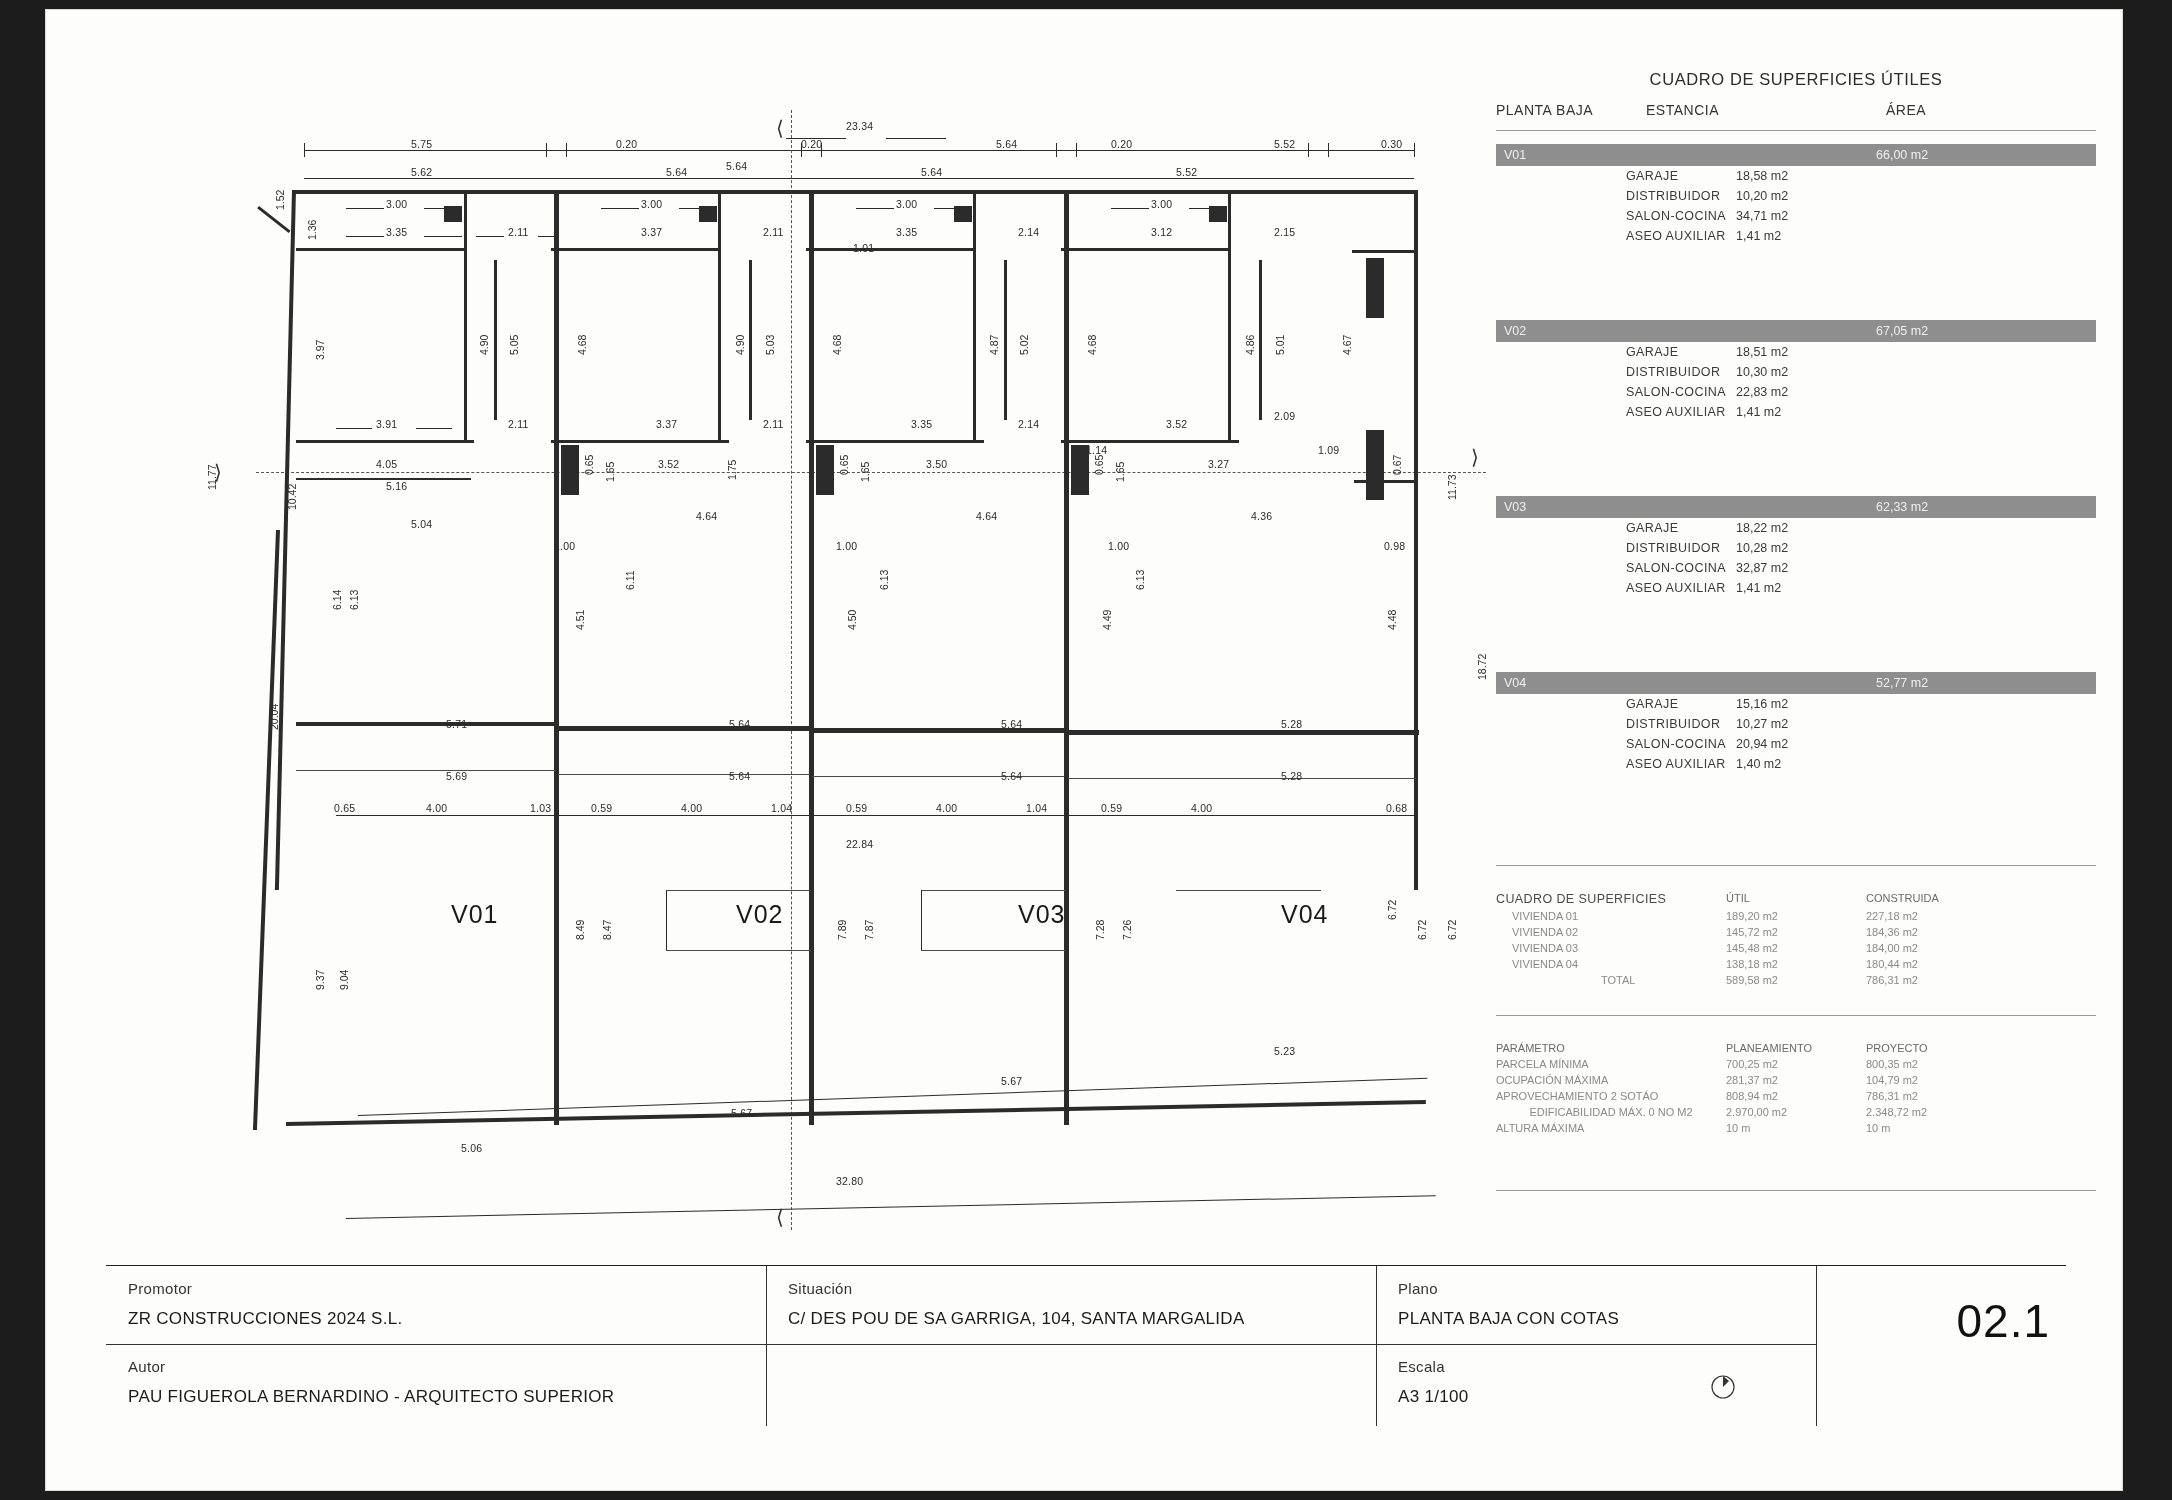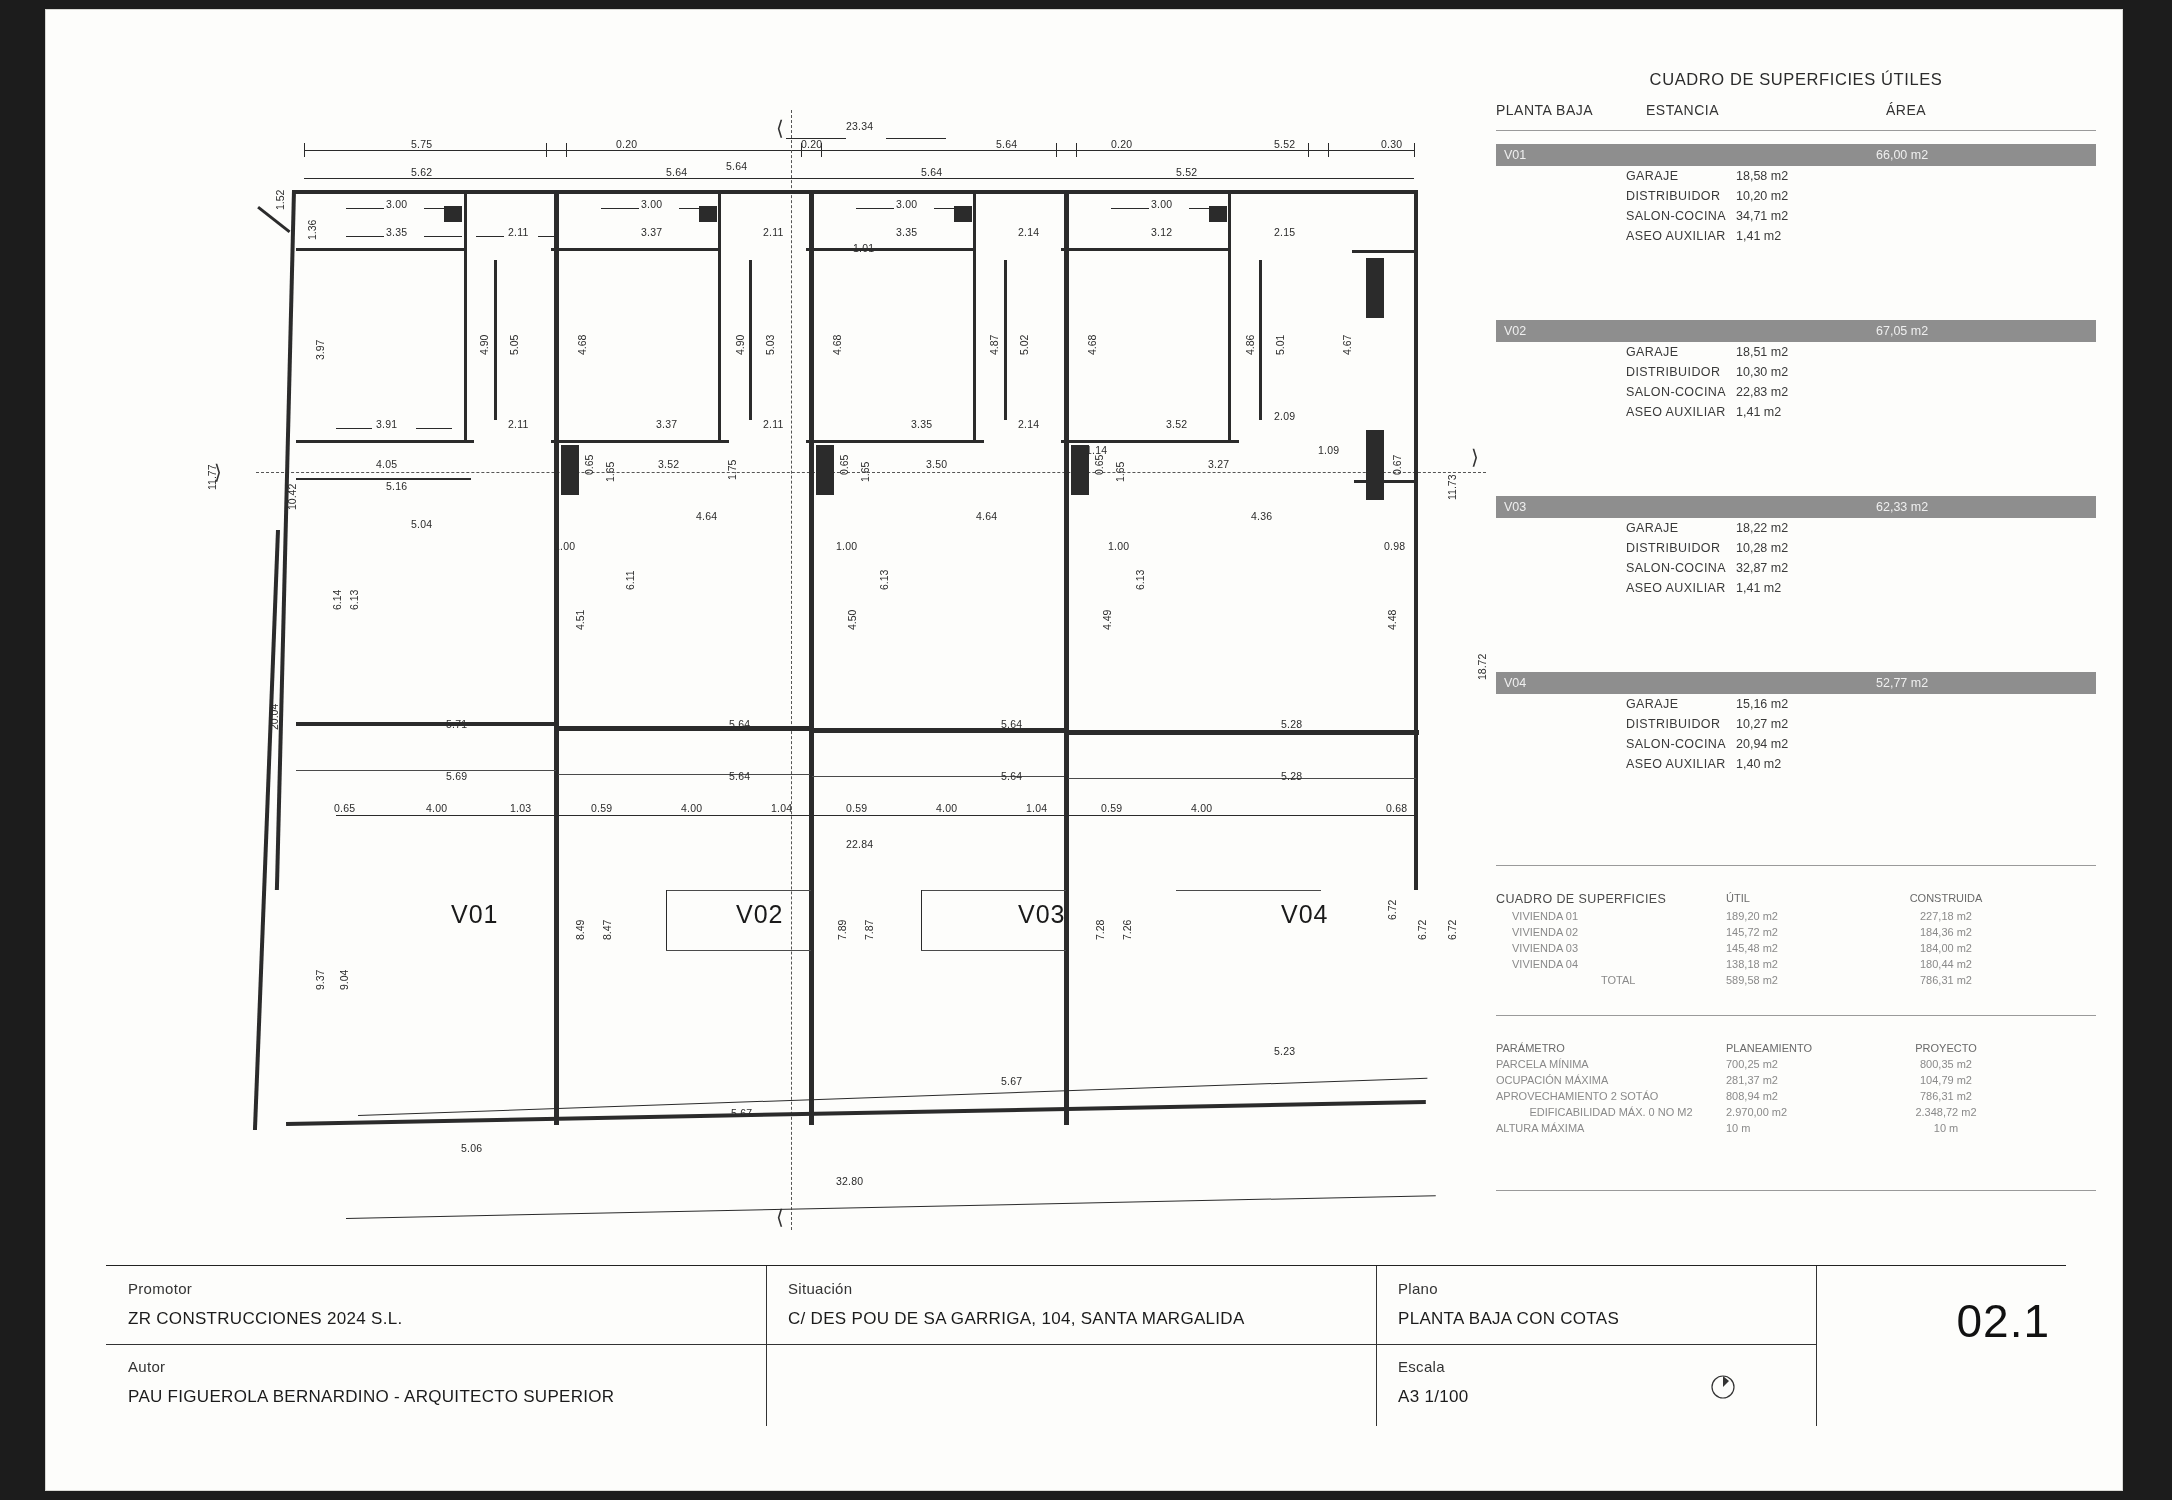--- a/index.html
+++ b/index.html
@@ -35,21 +35,21 @@
   .grow{display:flex;font-size:12.5px;color:#3a3a3a;padding:3px 0 3px 0;}
   .grow .n{width:240px;padding-left:130px;box-sizing:border-box;letter-spacing:.4px;}
   .grow .v2{width:200px;}
   .ghost{height:26px;}
 
   .tbl2{position:absolute;left:20px;width:600px;}
   .tbl2 .t2h{font-size:12.5px;color:#4a4a4a;letter-spacing:.4px;}
   .t2row{display:flex;font-size:11px;color:#8a8a8a;padding:2px 0;}
   .t2row .a1{width:230px;padding-left:16px;box-sizing:border-box;}
   .t2row .a2{width:140px;}
-  .t2row .a3{width:160px;text-align:center;}
+  .t2row .a3{width:160px;}
   .t2row.hdr{color:#6a6a6a;}
 
   
   .tb-grid{position:relative;width:100%;height:100%;}
   .tb-cell{position:absolute;font-size:0;}
   .tb-lbl{font-size:15px;color:#333;letter-spacing:.3px;}
   .tb-val{font-size:17px;color:#1b1b1b;letter-spacing:.3px;margin-top:12px;}
   .tb-sheet{position:absolute;right:16px;top:28px;font-size:46px;color:#111;letter-spacing:1px;}
   .vsep{position:absolute;width:0;border-left:1.2px solid #333;}
   .hsep{position:absolute;height:0;border-top:1.2px solid #333;}
@@ -234,21 +234,21 @@
     <div class="dim" style="left:1235px;top:708px;">5.28</div>
 
     <div class="dim" style="left:400px;top:760px;">5.69</div>
     <div class="dim" style="left:683px;top:760px;">5.64</div>
     <div class="dim" style="left:955px;top:760px;">5.64</div>
     <div class="dim" style="left:1235px;top:760px;">5.28</div>
 
     <div class="h" style="left:290px;top:805px;width:1080px;"></div>
     <div class="dim" style="left:288px;top:792px;">0.65</div>
     <div class="dim" style="left:380px;top:792px;">4.00</div>
-    <div class="dim" style="left:464px;top:792px;text-align:right;">1.03</div>
+    <div class="dim" style="left:484px;top:792px;text-align:right;">1.03</div>
     <div class="dim" style="left:545px;top:792px;">0.59</div>
     <div class="dim" style="left:635px;top:792px;">4.00</div>
     <div class="dim" style="left:725px;top:792px;">1.04</div>
     <div class="dim" style="left:800px;top:792px;">0.59</div>
     <div class="dim" style="left:890px;top:792px;">4.00</div>
     <div class="dim" style="left:980px;top:792px;">1.04</div>
     <div class="dim" style="left:1055px;top:792px;">0.59</div>
     <div class="dim" style="left:1145px;top:792px;">4.00</div>
     <div class="dim" style="left:1340px;top:792px;">0.68</div>
 

